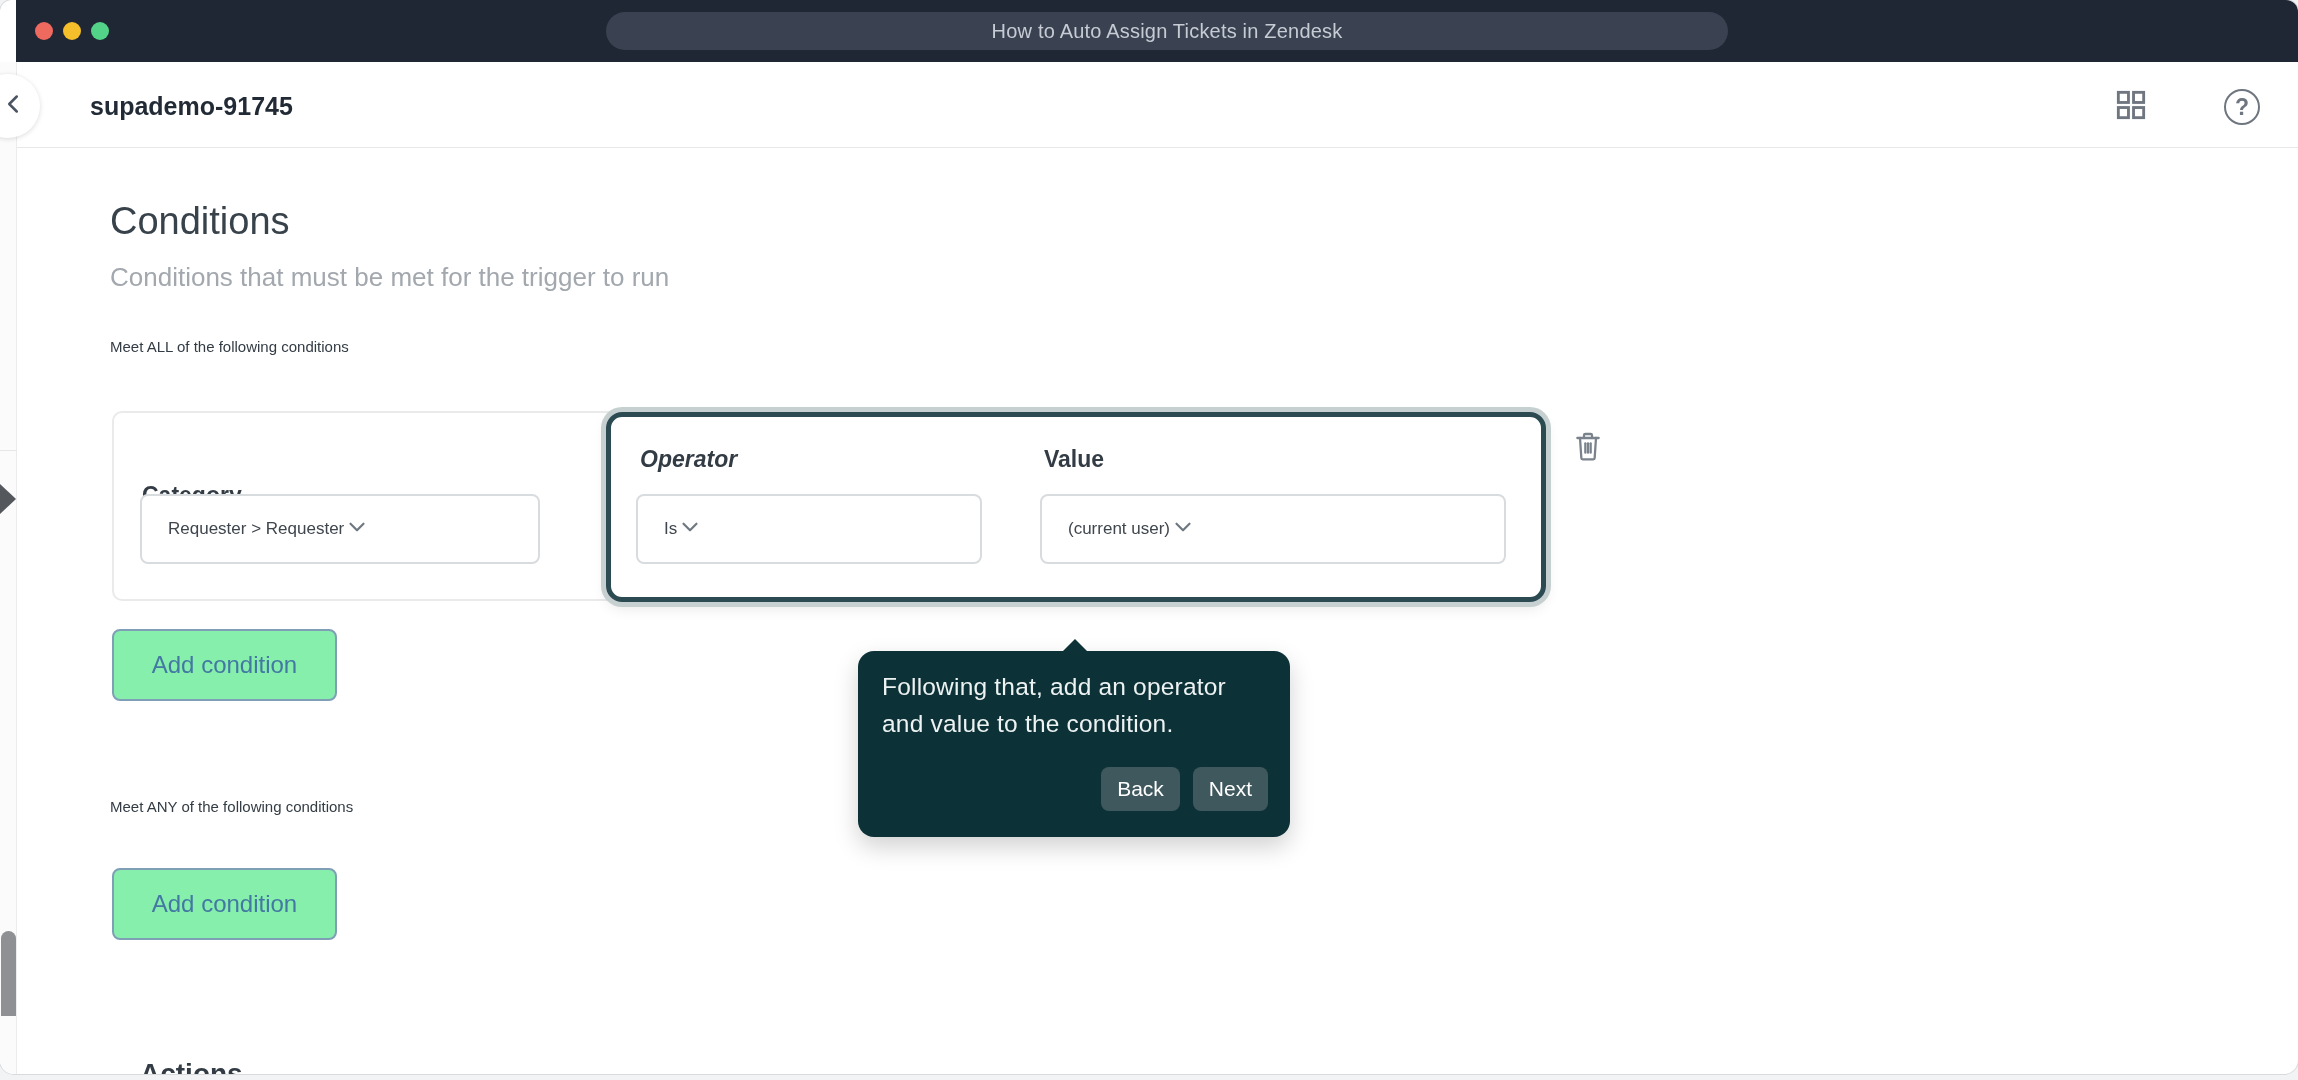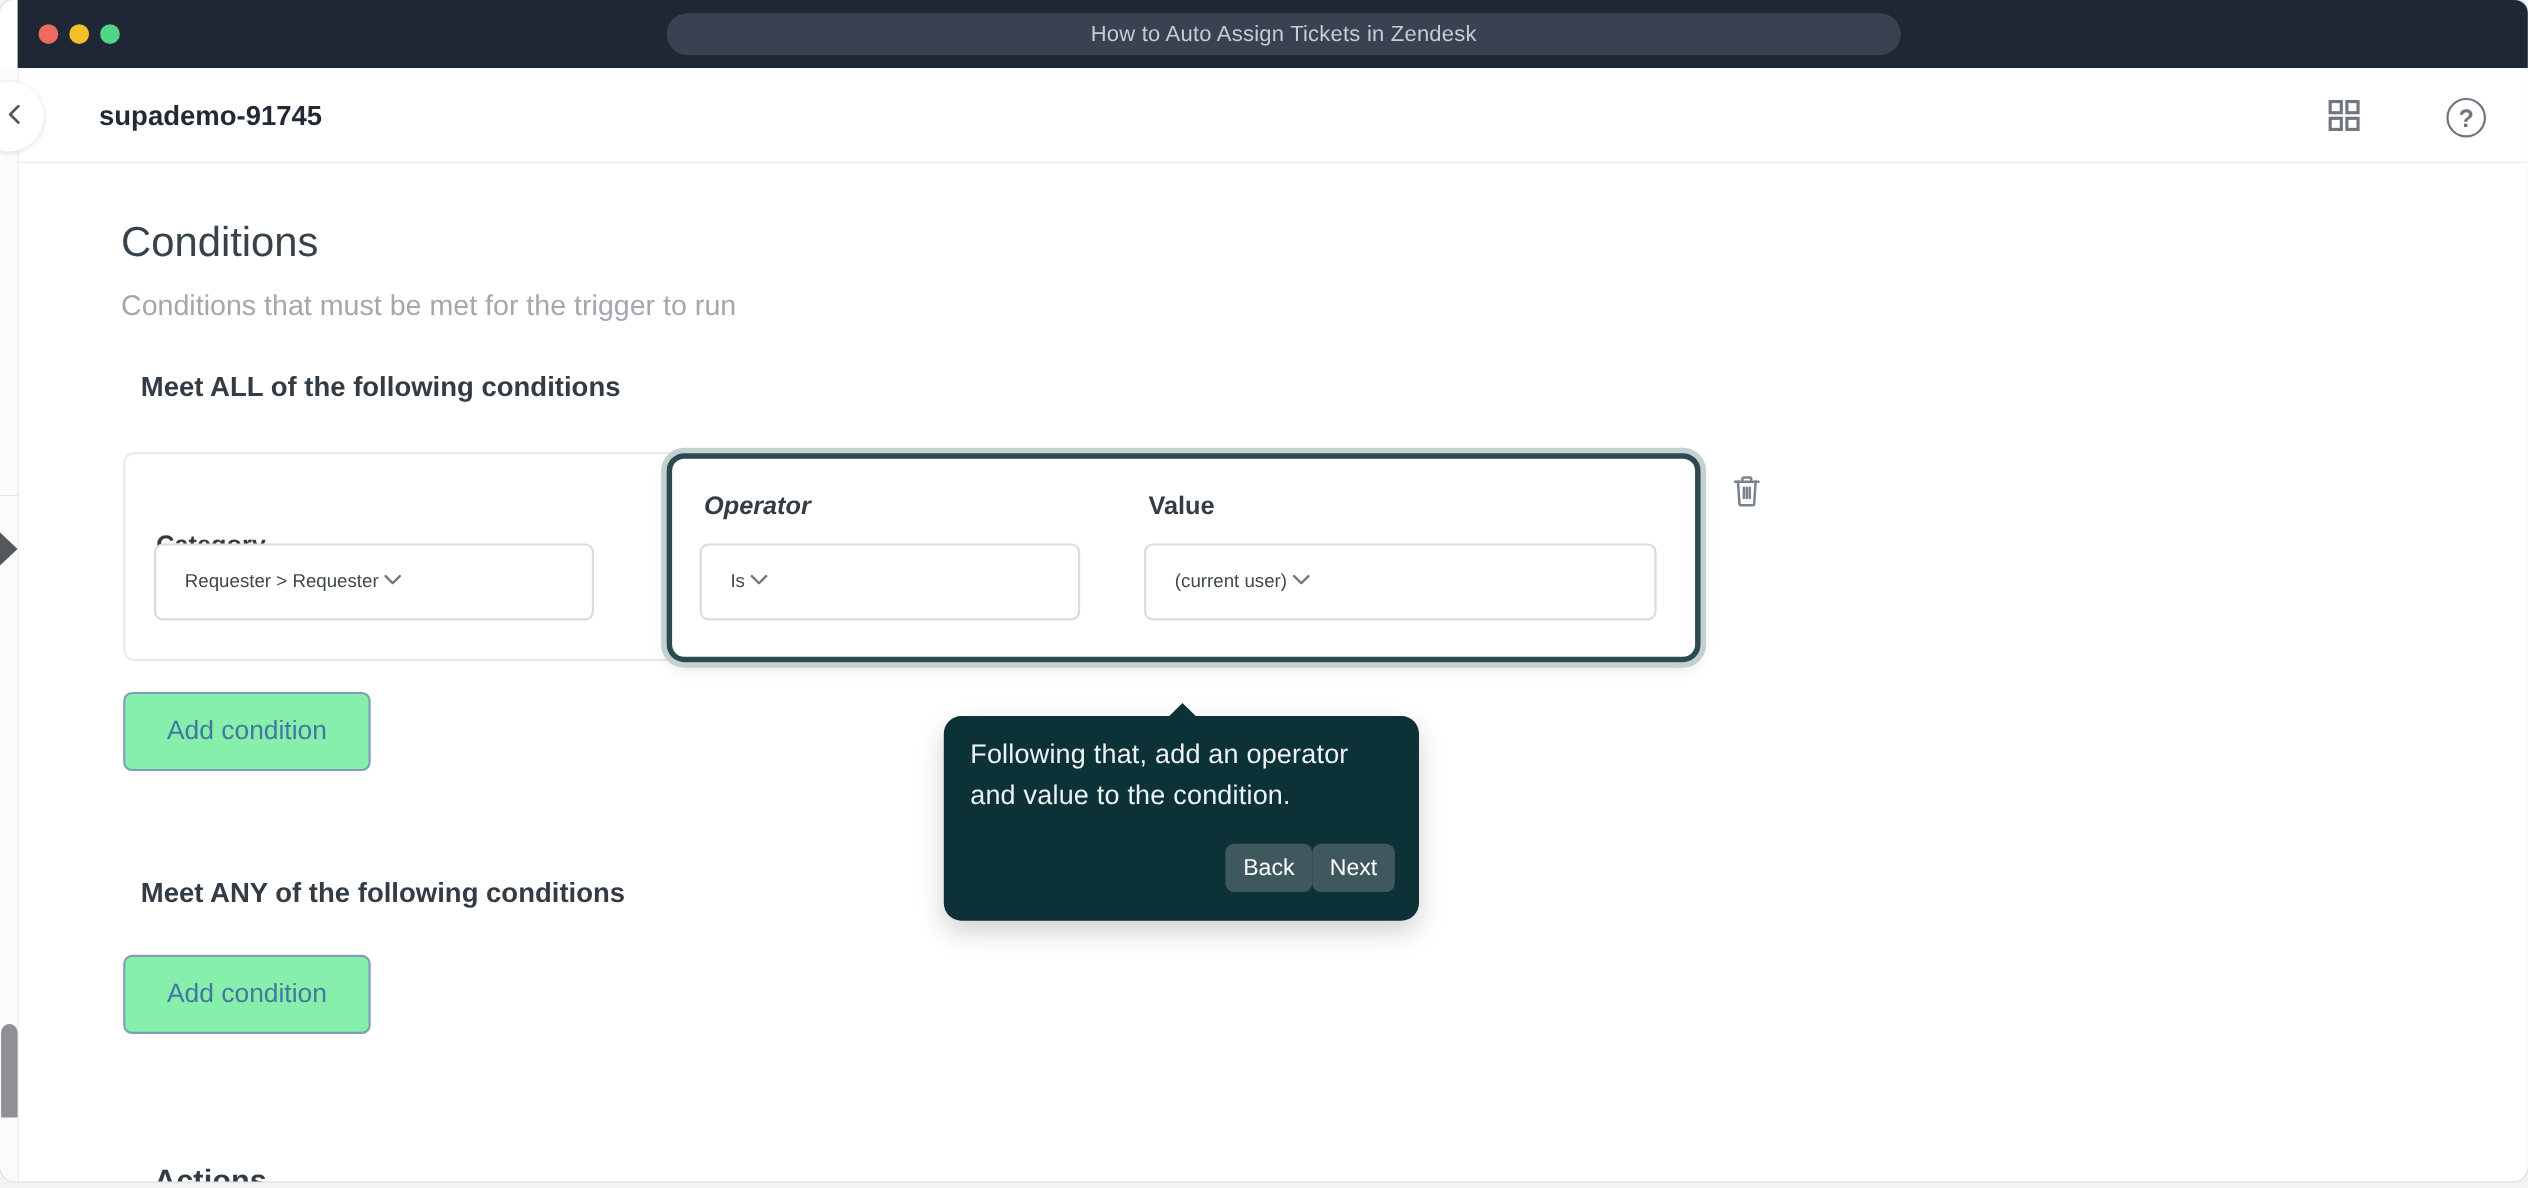--- a/index.html
+++ b/index.html
@@ -46,21 +46,21 @@
   .rail-tick { position:absolute; left:0; top:388px; width:17px; height:1px; background:#e6e6e6; }
   .rail-handle {
     position:absolute; left:0; top:484px; width:0; height:0;
     border-top:15px solid transparent; border-bottom:15px solid transparent; border-left:16px solid #54585d;
   }
   .rail-thumb { position:absolute; left:1px; top:931px; width:15px; height:85px; background:#8f9094; border-radius:9px 9px 0 0; }
 
   
   .page-heading { position:absolute; left:110px; top:200px; font-size:38px; font-weight:500; color:#38424a; }
   .page-subheading { position:absolute; left:110px; top:262px; font-size:26px; color:#a2a8ae; }
-  .section-title { position:absolute; font-size:25px; font-weight:700; color:#333c44;margin-left:18px; }
+  .section-title { position:absolute; font-size:15px; font-weight:400; color:#333c44; }
   .section-all { left:110px; top:338px; }
   .section-any { left:110px; top:798px; }
   .section-actions { left:140px; top:1058px; font-size:28px; font-weight:700; color:#333c44; position:absolute; }
 
   .condition-card {
     position:absolute; left:112px; top:411px; width:1434px; height:190px;
     background:#fff; border:2px solid #eaeaea; border-radius:10px;
   }
   .field-label { position:absolute; font-size:23px; font-weight:700; color:#333c44; }
   .lbl-category { left:142px; top:446px;margin-top:36px; }
@@ -102,21 +102,21 @@
     background:#0c3137; border-radius:16px; color:#edf2f2;
     box-shadow:0 10px 24px rgba(0,0,0,.18);
     margin-top:28px;
   }
   .tooltip .caret {
     position:absolute; left:205px; top:-12px; width:0; height:0;
     border-left:12px solid transparent; border-right:12px solid transparent;
     border-bottom:12px solid #0c3137;
   }
   .tooltip-text { position:absolute; left:24px; top:17px; width:380px; font-size:24.5px; line-height:37px; letter-spacing:.2px; }
-  .tooltip-actions { position:absolute; right:22px; bottom:26px; display:flex; }
+  .tooltip-actions { position:absolute; right:22px; bottom:26px; display:flex; gap:13px; }
   .tip-btn {
     min-width:71px; height:44px; padding:0 16px; background:#3f585d; border:none; border-radius:8px;
     color:#fff; font-size:21px; font-family:"Liberation Sans",sans-serif;
     display:flex; align-items:center; justify-content:center; cursor:pointer;
   }
 </style>
 </head>
 <body>
 
 <div class="window">

